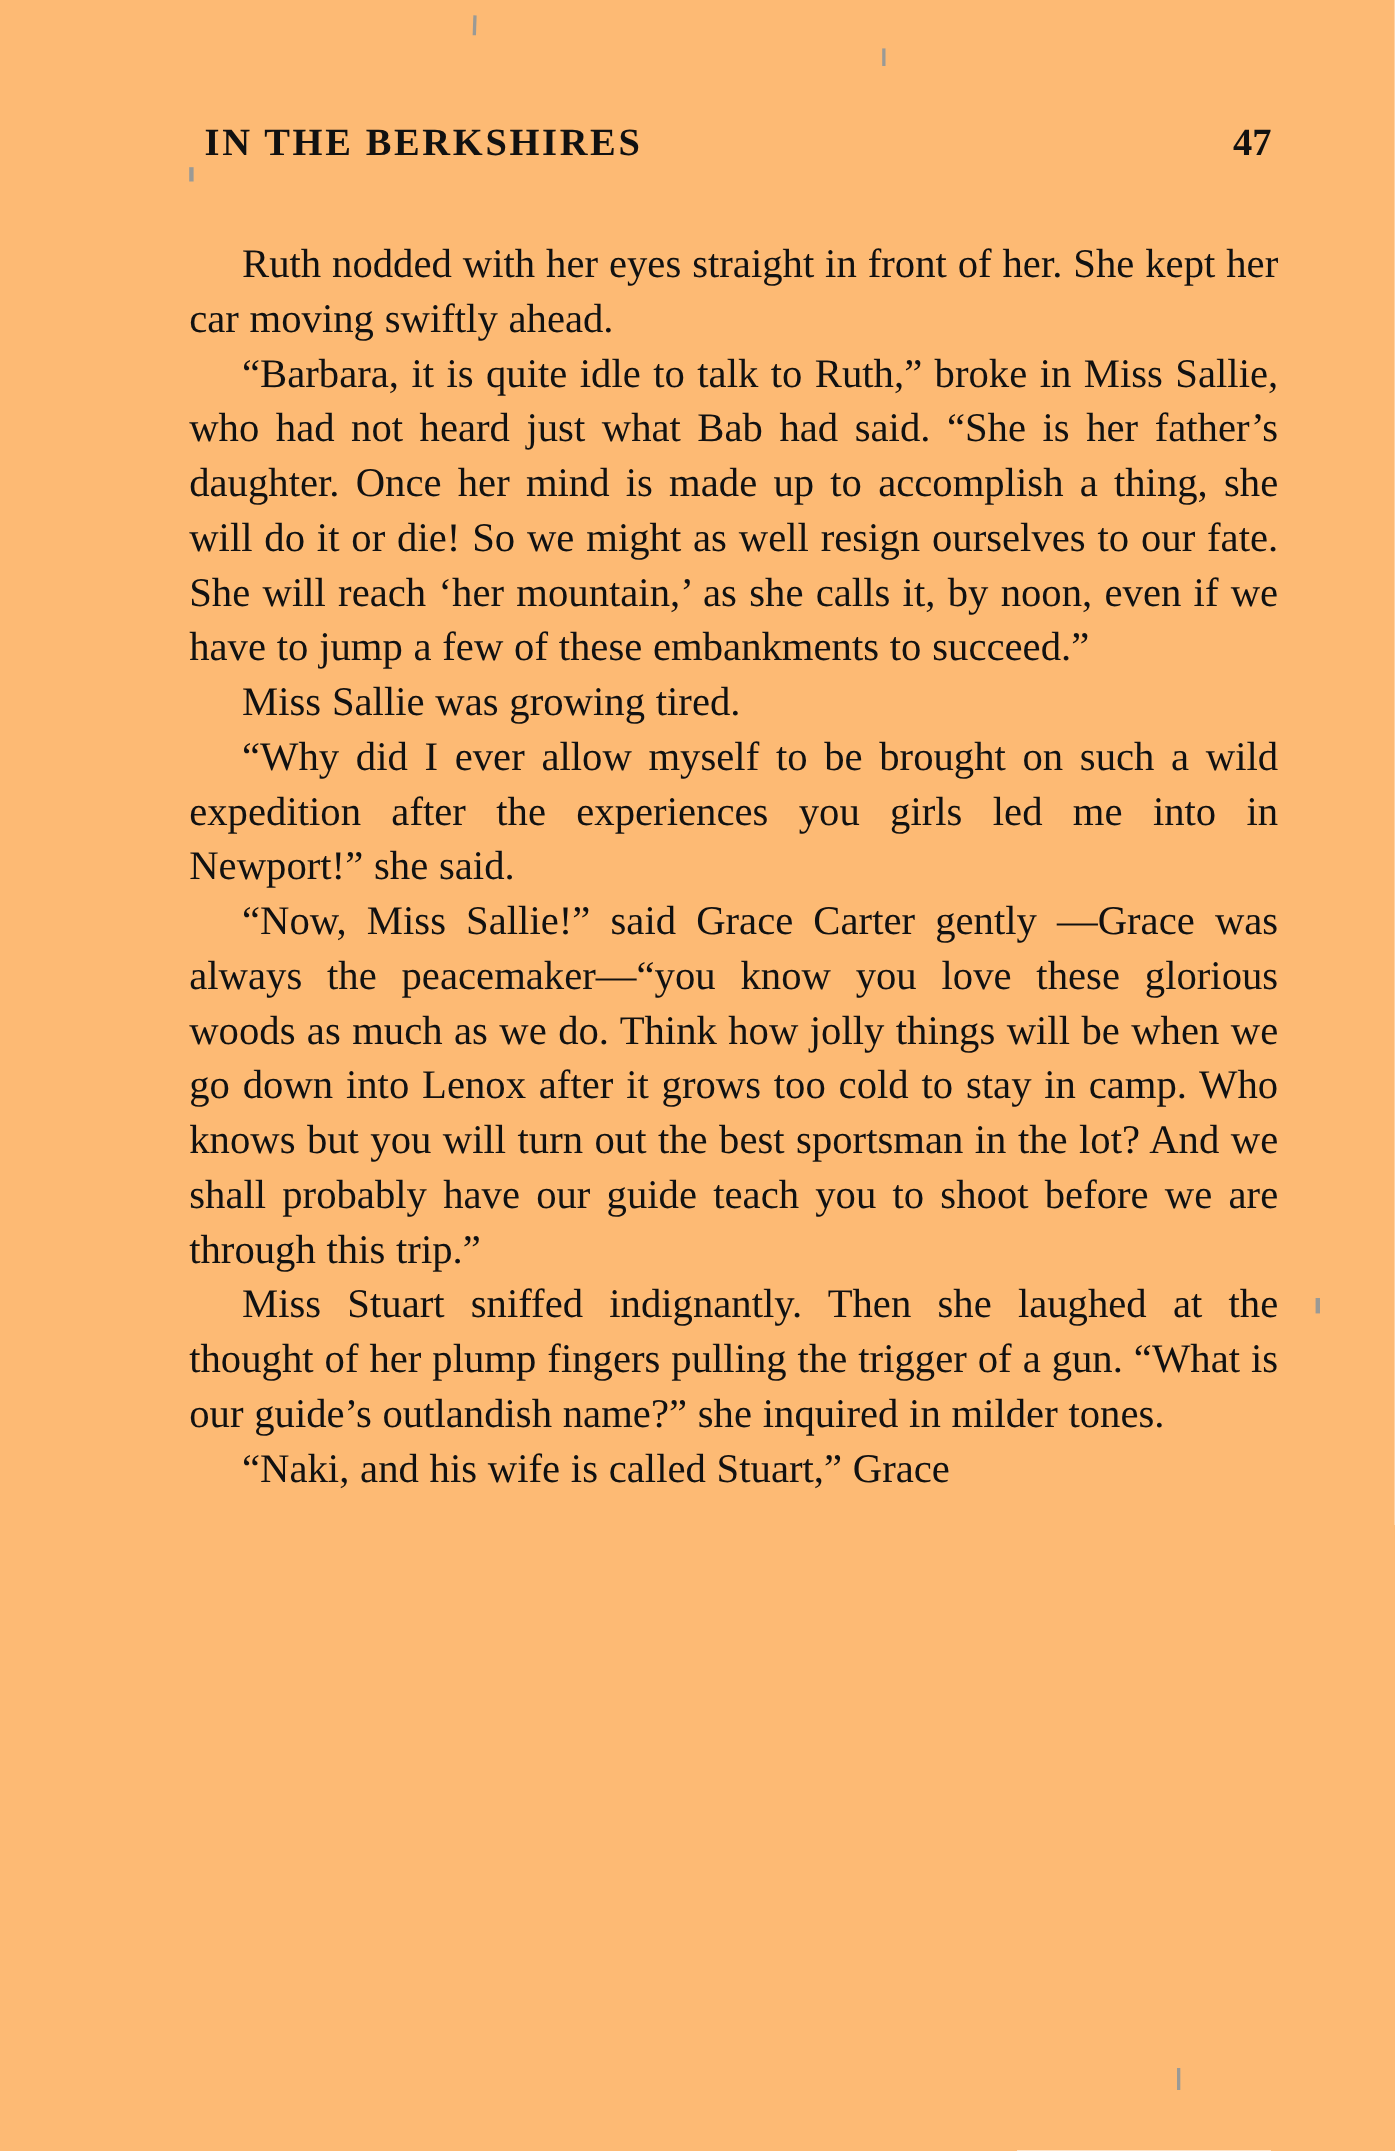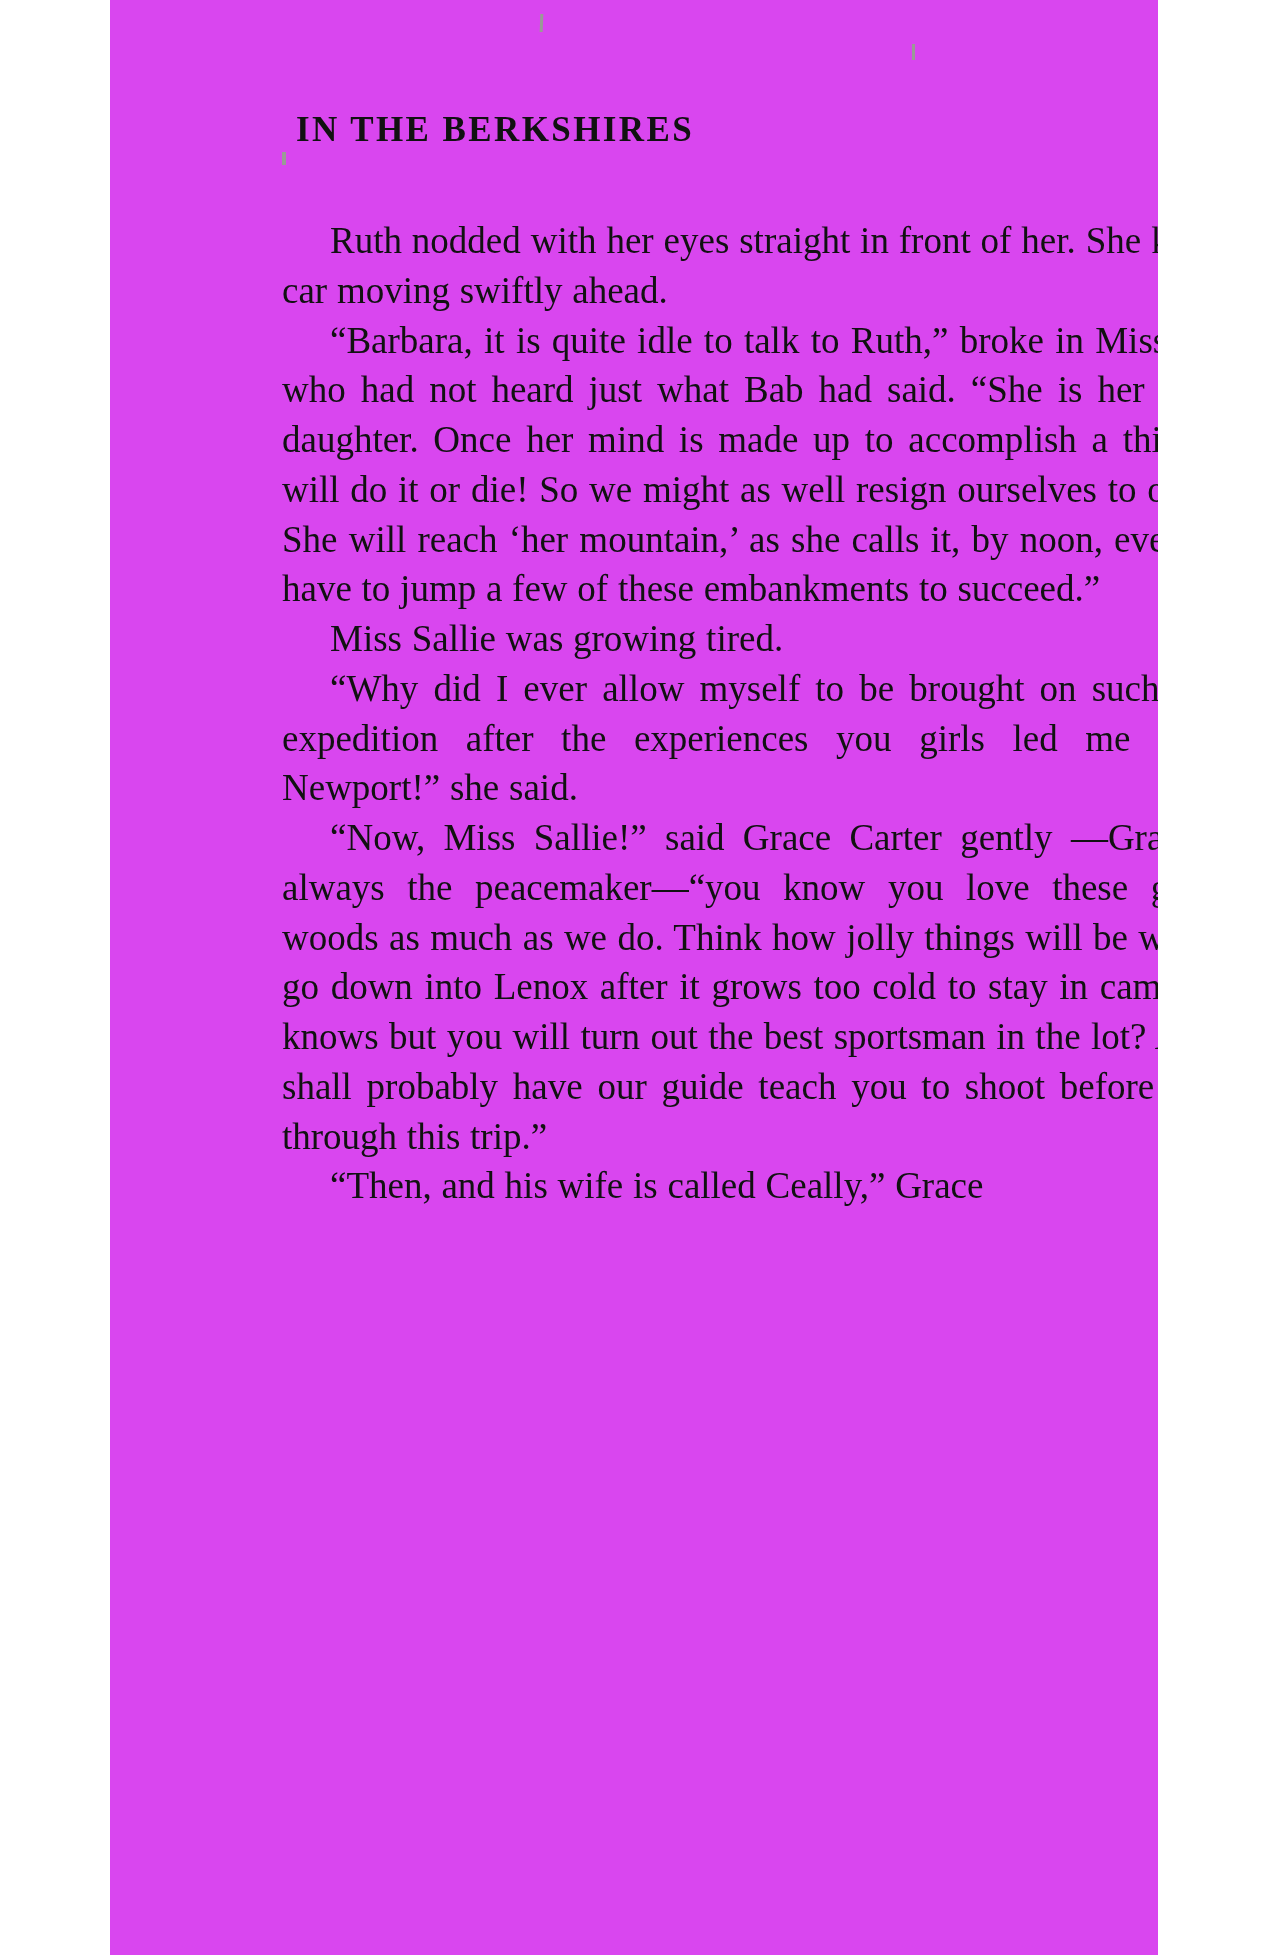--- a/index.html
+++ b/index.html
@@ -2,23 +2,23 @@
 <html><head>
 <meta charset="utf-8">
 <style>
   html, body {
     margin: 0;
     padding: 0;
     background: #ffffff;
   }
   .page {
     position: relative;
-    width: 1048px;
+    width: 1268px;
     height: 1955px;
-    background: #d946ef;
+    background: #fdba74;
     margin: 0 auto;
     overflow: hidden;
     font-family: "Liberation Serif", "DejaVu Serif", serif;
     color: #111111;
   }
   .scan-speck {
     position: absolute;
     background: #9a9a96;
   }
   .speck-a { left: 430px; top: 14px; width: 3px; height: 18px; transform: rotate(2deg); }
@@ -84,17 +84,18 @@
       <div class="running-head">IN THE BERKSHIRES</div>
       <div class="folio">47</div>
     </div>
 
     <div class="body-text">
       <p>Ruth nodded with her eyes straight in front of her.  She kept her car moving swiftly ahead.</p>
       <p>“Barbara, it is quite idle to talk to Ruth,” broke in Miss Sallie, who had not heard just what Bab had said.  “She is her father’s daughter.  Once her mind is made up to accomplish a thing, she will do it or die!  So we might as well resign ourselves to our fate.  She will reach ‘her mountain,’ as she calls it, by noon, even if we have to jump a few of these embankments to succeed.”</p>
       <p>Miss Sallie was growing tired.</p>
       <p>“Why did I ever allow myself to be brought on such a wild expedition after the experiences you girls led me into in Newport!” she said.</p>
       <p>“Now, Miss Sallie!” said Grace Carter gently —Grace was always the peacemaker—“you know you love these glorious woods as much as we do. Think how jolly things will be when we go down into Lenox after it grows too cold to stay in camp.  Who knows but you will turn out the best sportsman in the lot?  And we shall probably have our guide teach you to shoot before we are through this trip.”</p>
-      <p>“Then, and his wife is called Ceally,” Grace</p>
+      <p>Miss Stuart sniffed indignantly.  Then she laughed at the thought of her plump fingers pulling the trigger of a gun.  “What is our guide’s outlandish name?” she inquired in milder tones.</p>
+      <p>“Naki, and his wife is called Stuart,” Grace</p>
     </div>
 
   </div>
 </div>
 
 </body></html>

